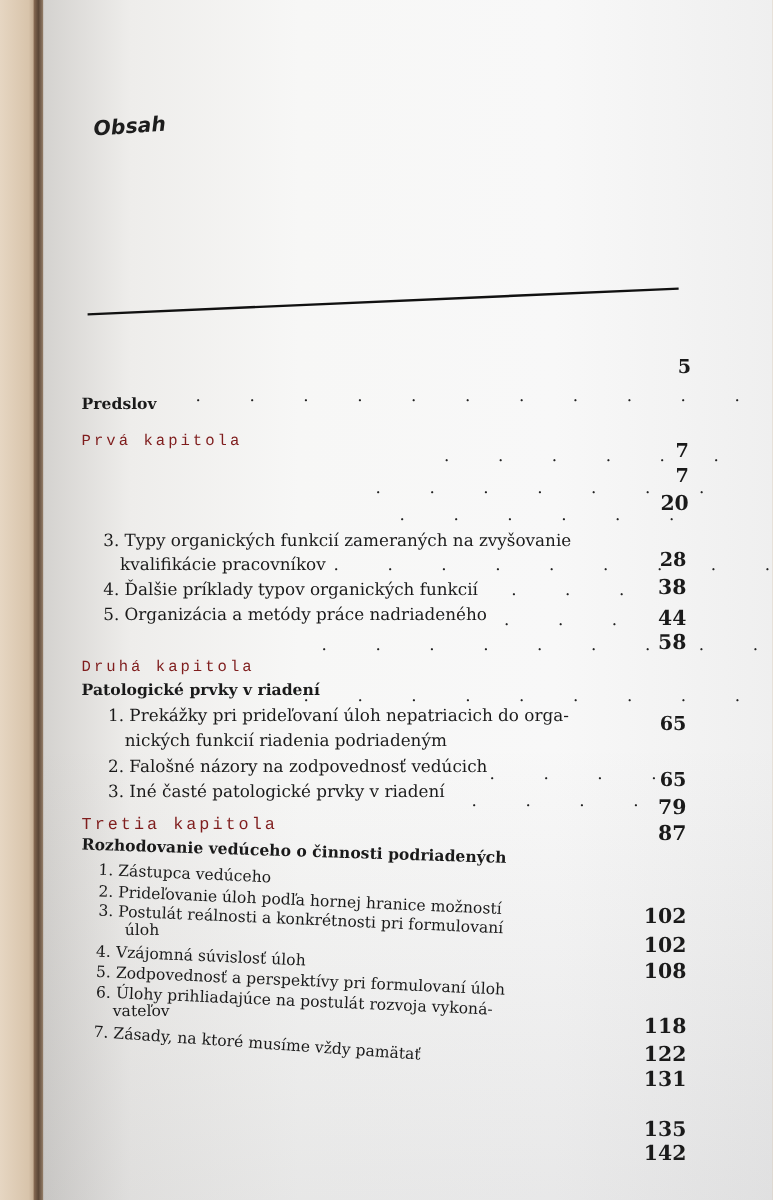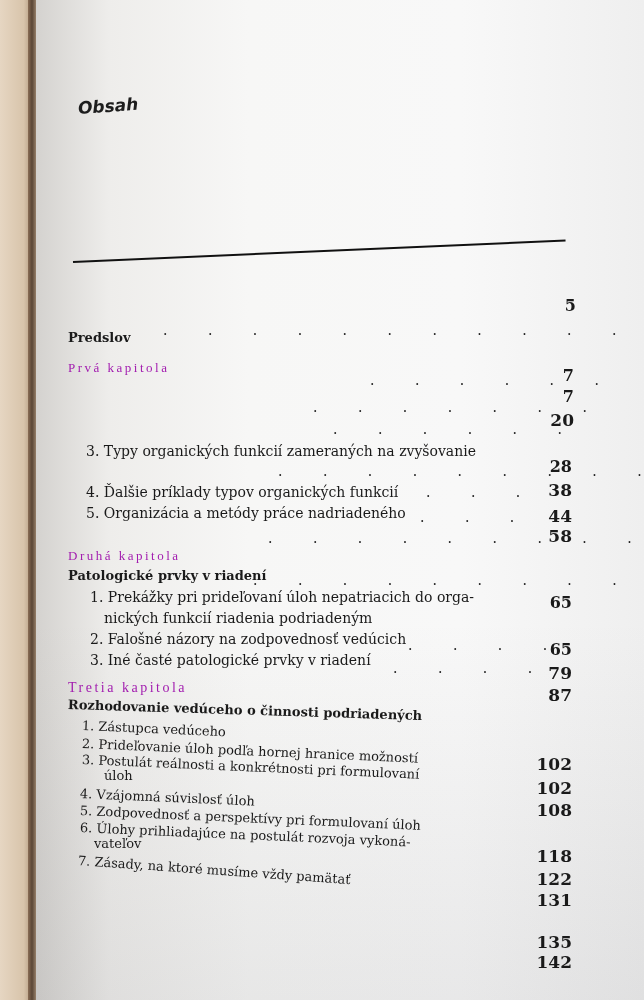--- a/index.html
+++ b/index.html
@@ -34,21 +34,21 @@
     position: absolute; left: 73px; top: 261px; width: 493px; height: 2px;
     background: #111; transform: rotate(-2.5deg); transform-origin: left center;
   }
   .toc {
     position: absolute; left: 68px; top: 300px; width: 500px;
     color: #1a1a1a;
   }
   .row { position: absolute; left: 0; width: 500px; height: 20px; white-space: nowrap; }
   .t { position: absolute; font-size: 14px; }
   .bold { font-weight: bold; font-size: 13px; }
-  .chap { font-family: Liberation Serif, serif; letter-spacing: 2.5px; font-size: 13px; color: #a21caf; }
+  .chap { font-family: Liberation Mono, monospace; letter-spacing: 2.5px; font-size: 13px; color: #7f1d1d; }
   .num { position: absolute; right: 0; font-size: 16px; font-weight: bold; text-align: right; }
   .num.light { font-weight: bold; font-size: 17px; }
   .dots { position: absolute; font-size: 14px; letter-spacing: 18px; color: #222; }
 </style>
 </head>
 <body>
 
 <div class="left-page"></div>
 <div class="gutter"></div>
 <div class="page"></div>
@@ -80,20 +80,21 @@
   <span class="num light" style="top:110px;right:-6px">20</span>
 
   <div class="row" style="top:121px">
     <span class="dots" style="left:265px">. . . . . .</span>
   </div>
 
   <div class="row" style="top:143px">
     <span class="t" style="left:18px">3. Typy organických funkcií zameraných na zvyšovanie</span>
   </div>
   <div class="row" style="top:163px">
+    <span class="t" style="left:32px">kvalifikácie pracovníkov</span>
     <span class="dots" style="left:210px">. . . . . . . . .</span>
   </div>
   <span class="num" style="top:157px;right:-4px">28</span>
 
   <div class="row" style="top:184px">
     <span class="t" style="left:18px">4. Ďalšie príklady typov organických funkcií</span>
     <span class="dots" style="left:358px">. . .</span>
   </div>
   <span class="num light" style="top:180px;right:-4px">38</span>
 

